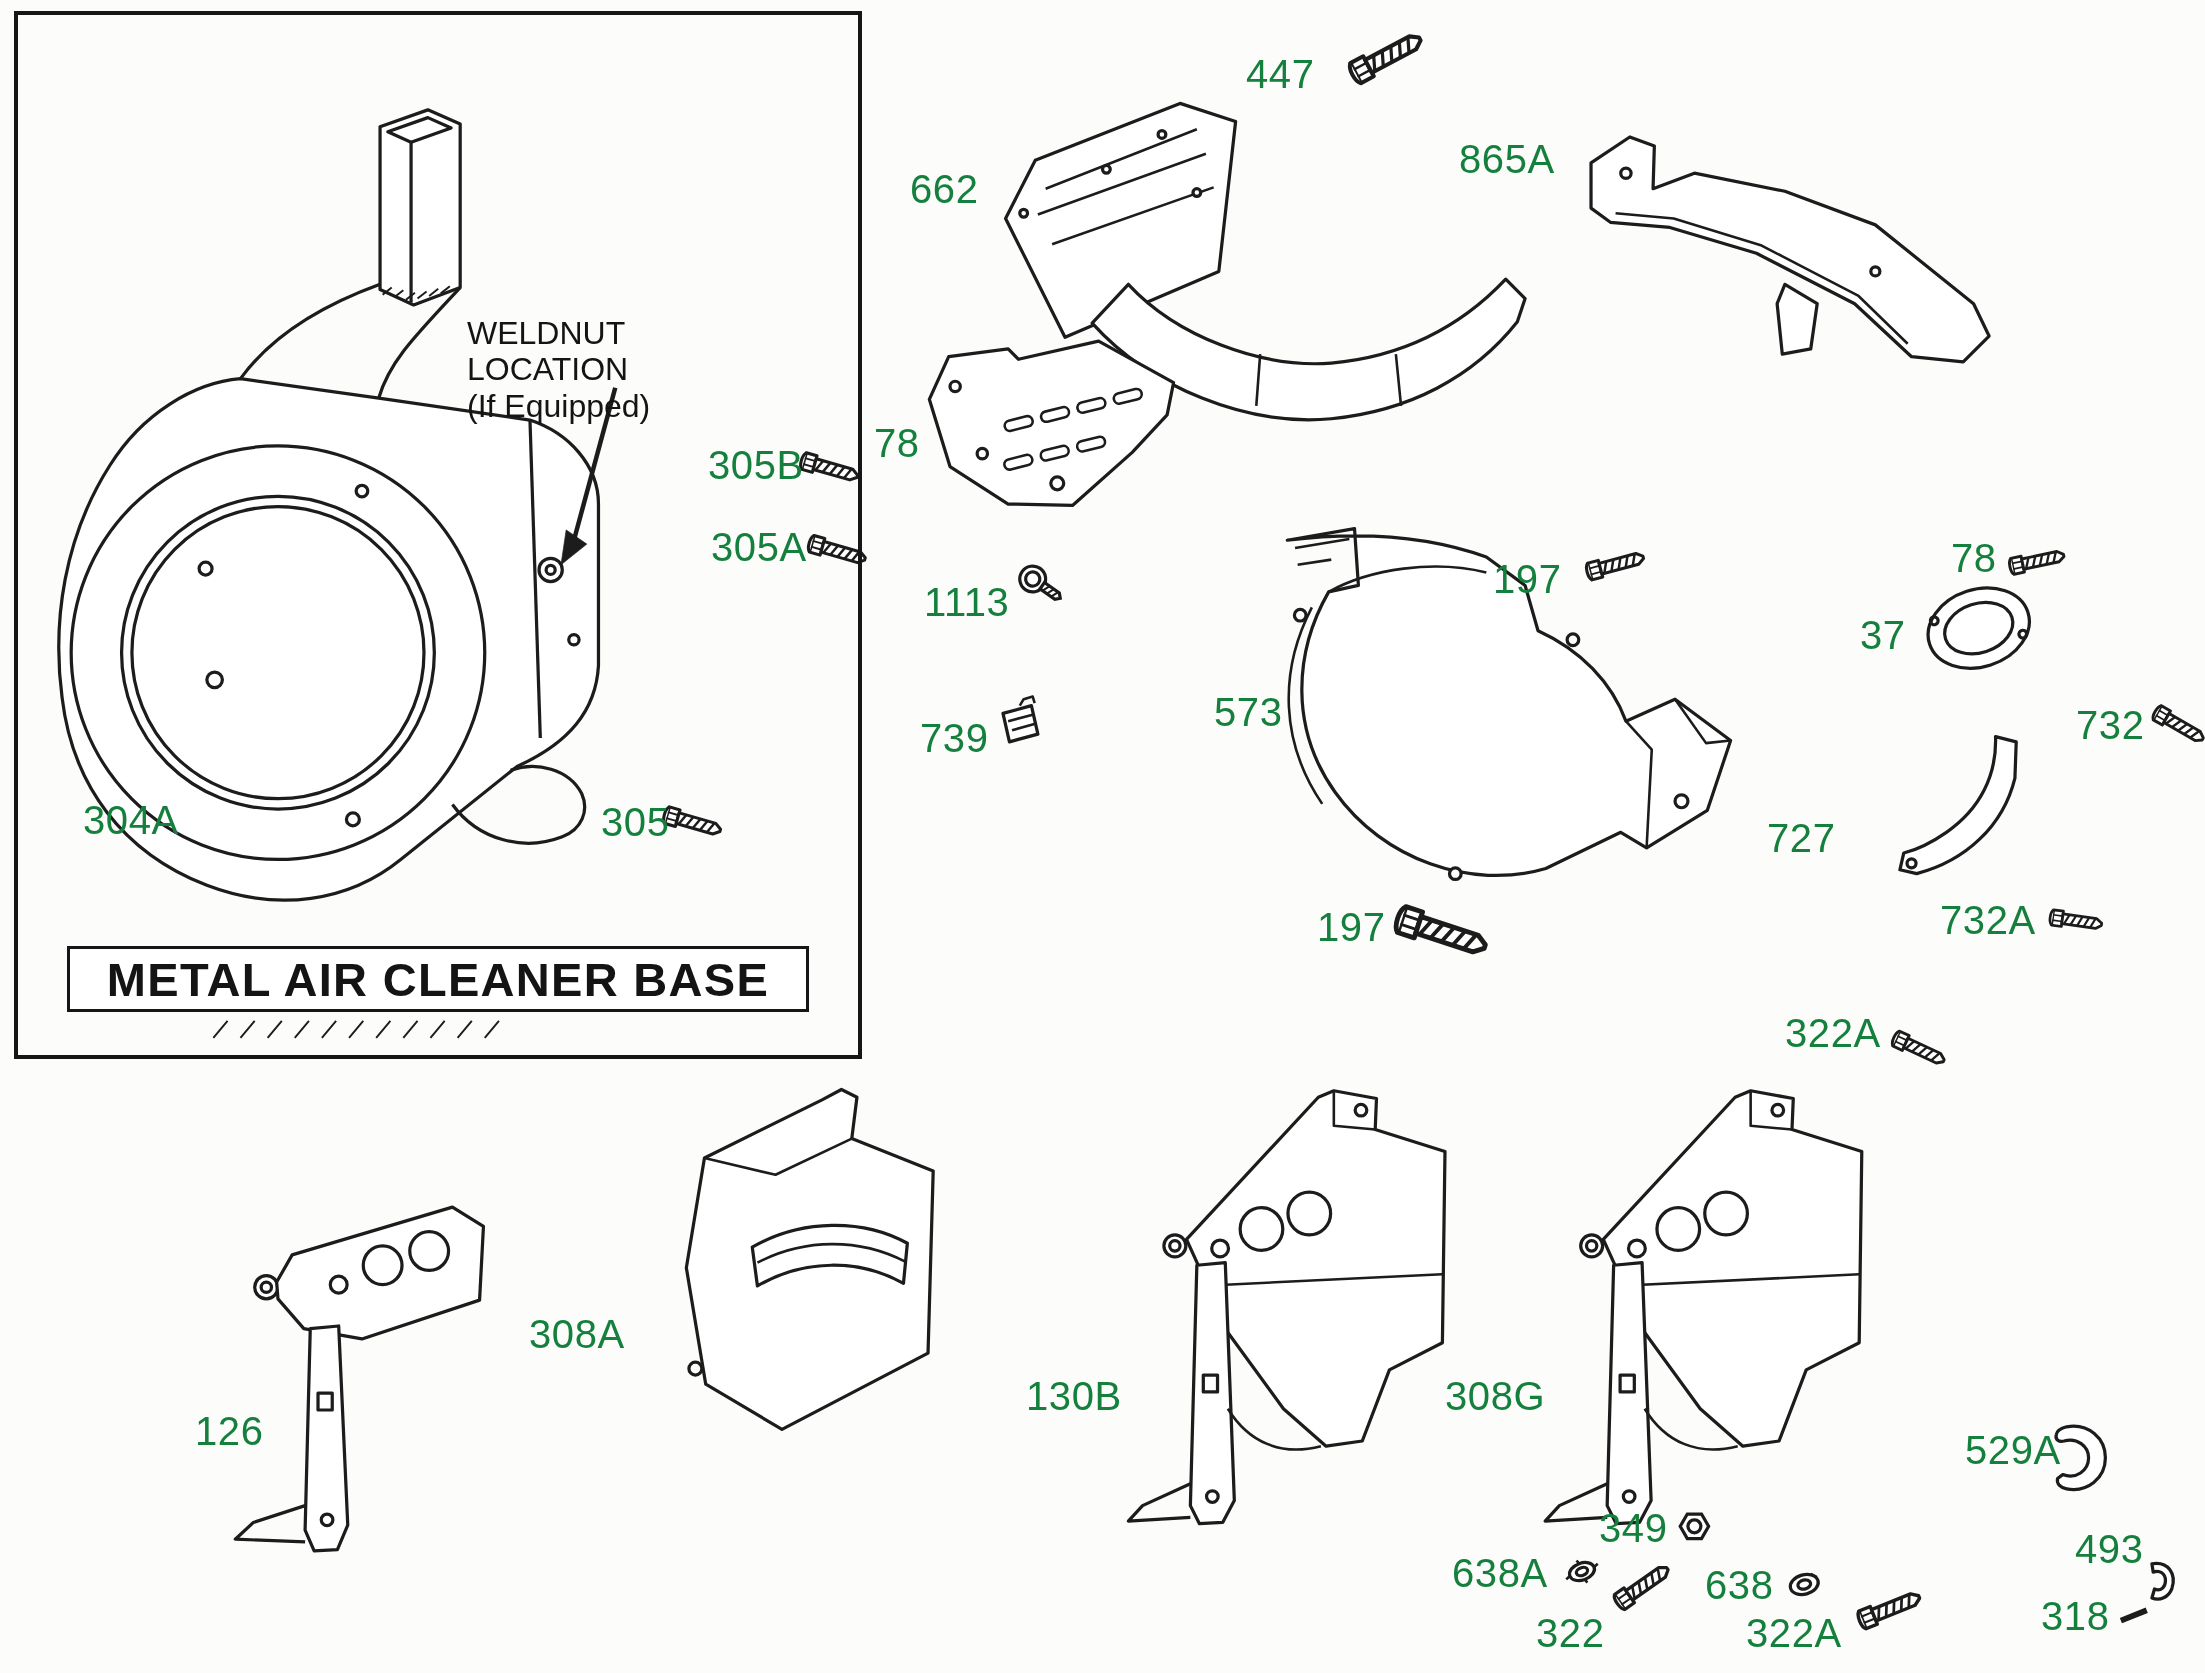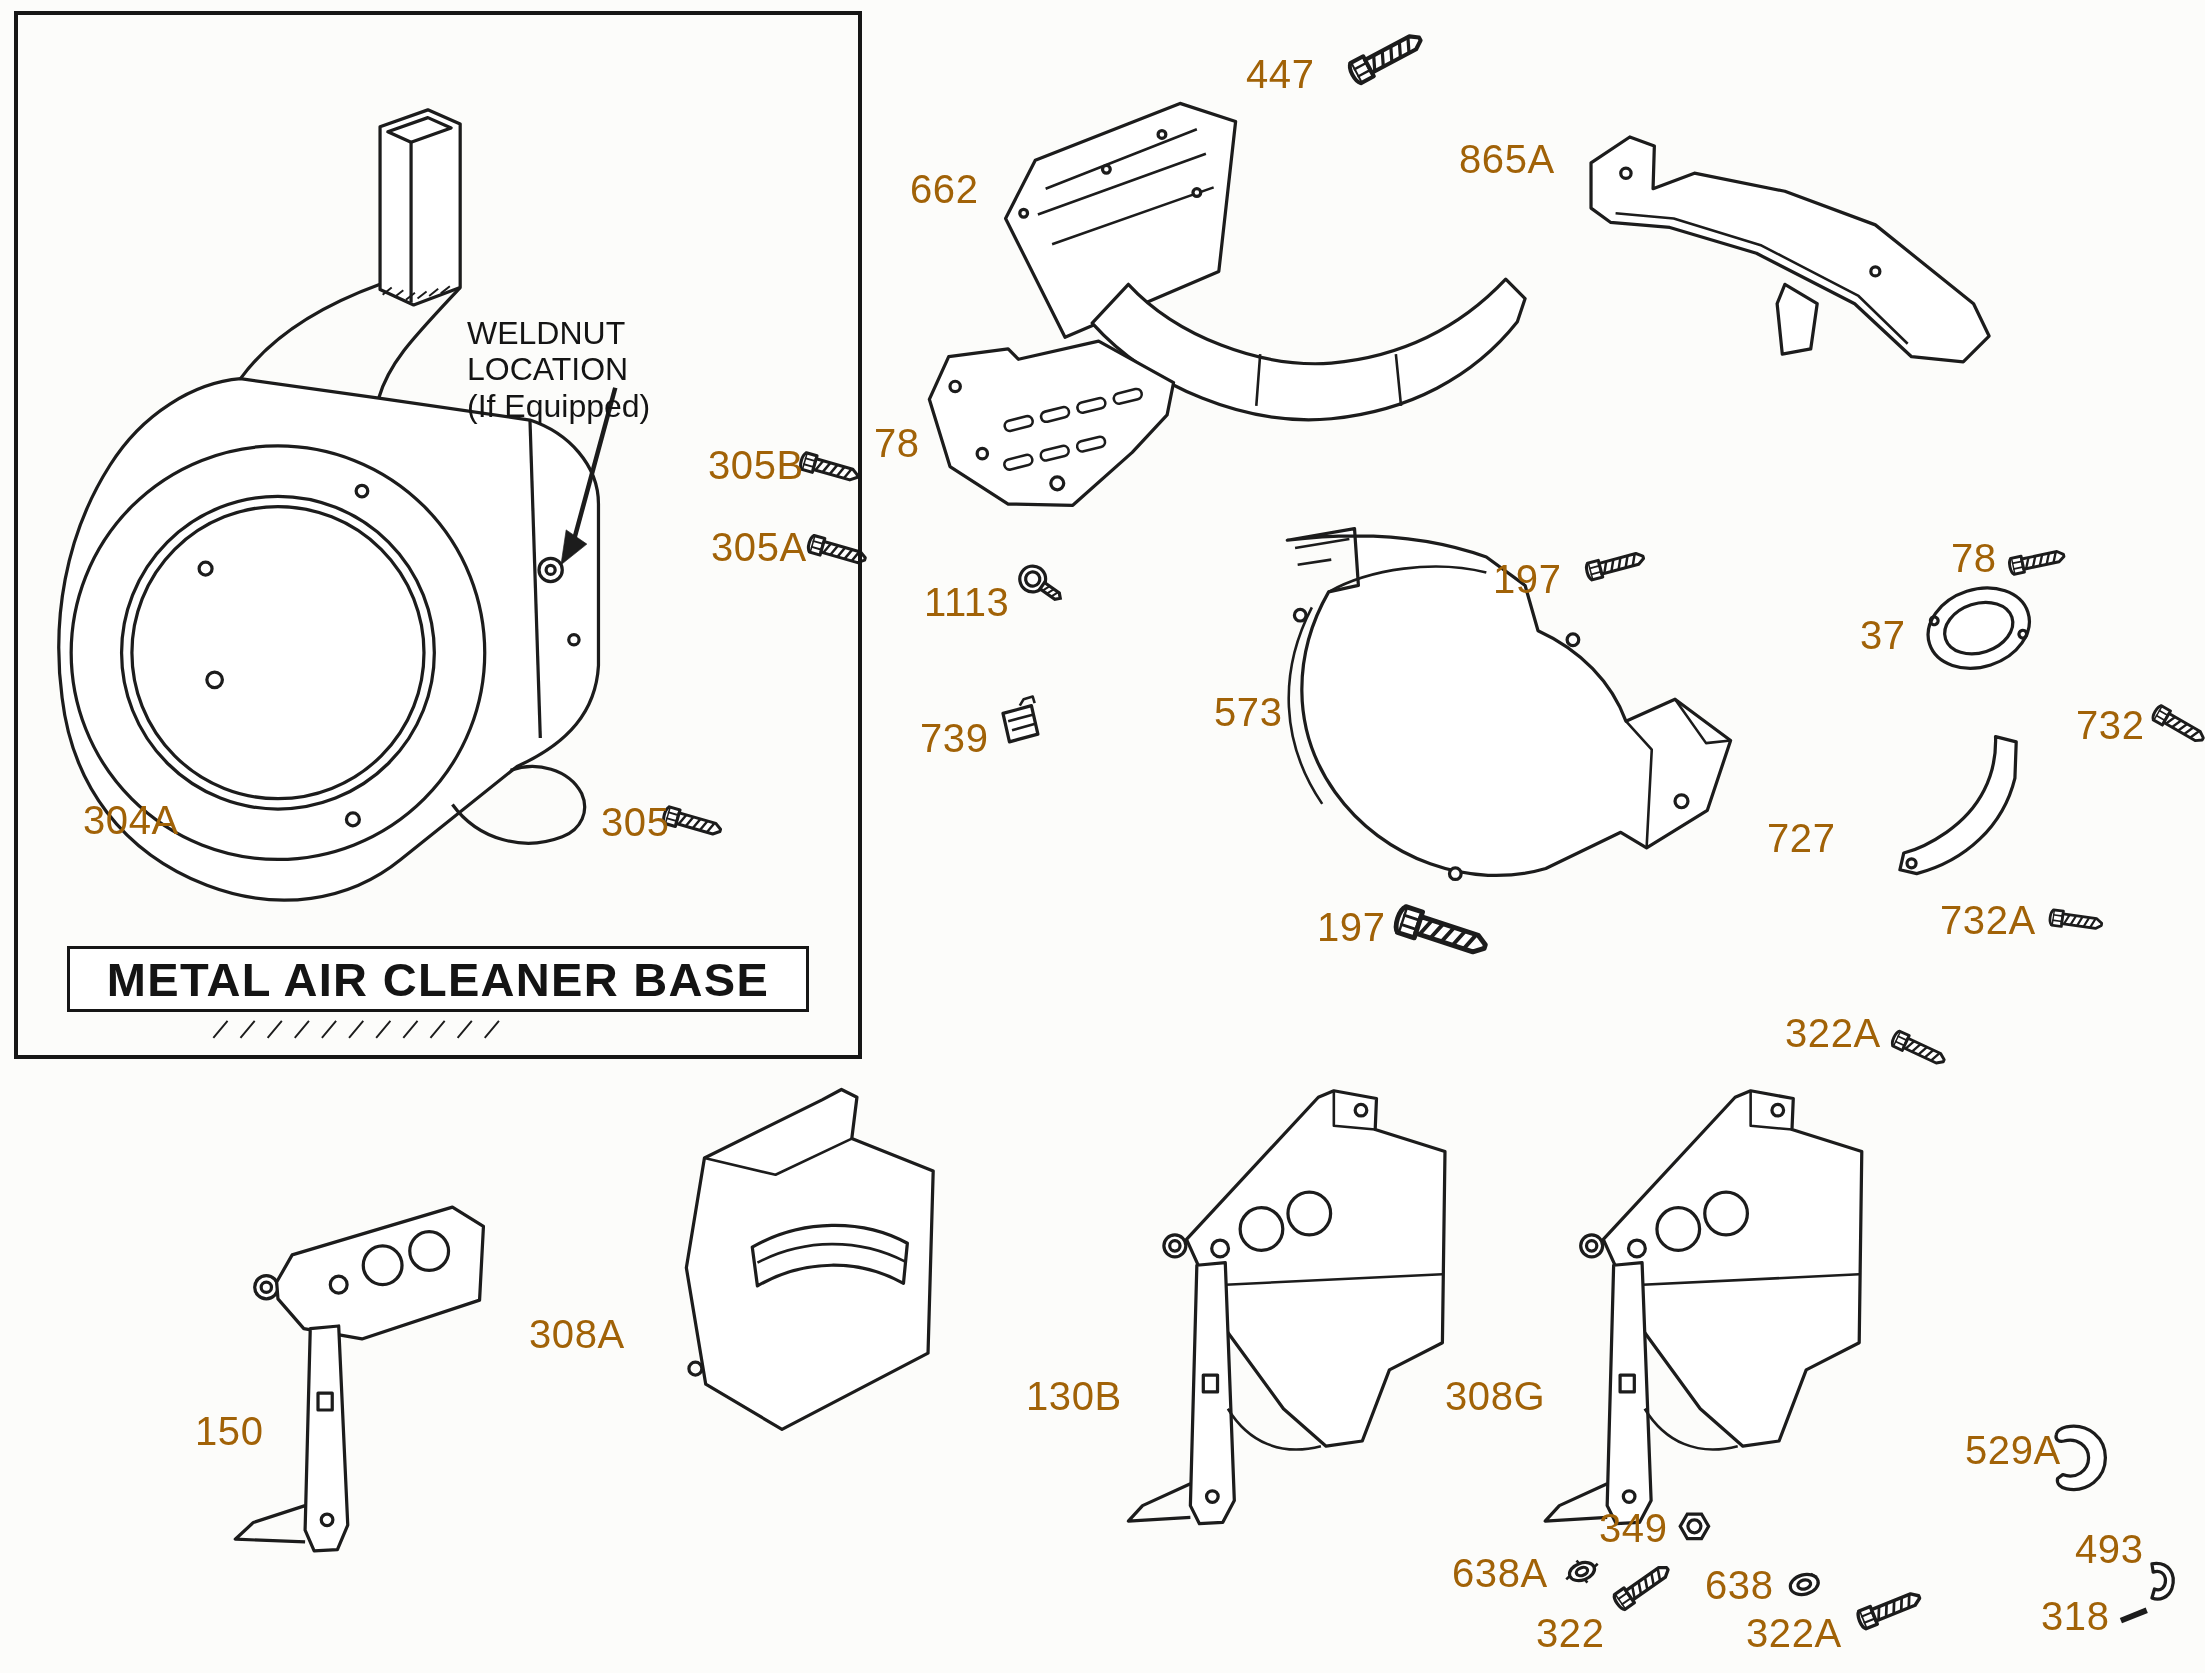--- a/index.html
+++ b/index.html
@@ -3,21 +3,21 @@
 <meta charset="utf-8">
 <style>
   html,body{margin:0;padding:0;background:#e9e9e5;}
   .stage{
     position:relative;width:2205px;height:1673px;background:#fcfcfa;
     overflow:hidden;font-family:"Liberation Sans",sans-serif;color:#141414;
   }
   .art{position:absolute;left:0;top:0;}
   .callout{
     position:absolute;font-size:40px;letter-spacing:0.6px;white-space:nowrap;
-    font-weight:normal;color:#a16207;
+    font-weight:normal;color:#15803d;
   }
   .inset{
     position:absolute;left:14.2px;top:11px;width:848px;height:1048px;
     border:4.5px solid #161616;box-sizing:border-box;background:transparent;
   }
   .caption{
     position:absolute;left:67px;top:946px;width:742px;height:66px;
     border:3.9px solid #161616;box-sizing:border-box;background:#fff;
     display:flex;align-items:center;justify-content:center;
     font-size:47px;font-weight:bold;letter-spacing:1.3px;
@@ -251,21 +251,21 @@
   <div class="callout" style="left:1317px;top:905px">197</div>
   <div class="callout" style="left:1951px;top:536px">78</div>
   <div class="callout" style="left:1860px;top:613px">37</div>
   <div class="callout" style="left:2076px;top:703px">732</div>
   <div class="callout" style="left:1767px;top:816px">727</div>
   <div class="callout" style="left:1940px;top:898px">732A</div>
   <div class="callout" style="left:83px;top:798px">304A</div>
   <div class="callout" style="left:601px;top:800px">305</div>
   <div class="callout" style="left:1785px;top:1011px">322A</div>
   <div class="callout" style="left:529px;top:1312px">308A</div>
-  <div class="callout" style="left:195px;top:1409px">150</div>
+  <div class="callout" style="left:195px;top:1409px">126</div>
   <div class="callout" style="left:1026px;top:1374px">130B</div>
   <div class="callout" style="left:1445px;top:1374px">308G</div>
   <div class="callout" style="left:1965px;top:1428px">529A</div>
   <div class="callout" style="left:1599px;top:1506px">349</div>
   <div class="callout" style="left:1452px;top:1551px">638A</div>
   <div class="callout" style="left:1705px;top:1563px">638</div>
   <div class="callout" style="left:2075px;top:1527px">493</div>
   <div class="callout" style="left:2041px;top:1594px">318</div>
   <div class="callout" style="left:1536px;top:1611px">322</div>
   <div class="callout" style="left:1746px;top:1611px">322A</div>

